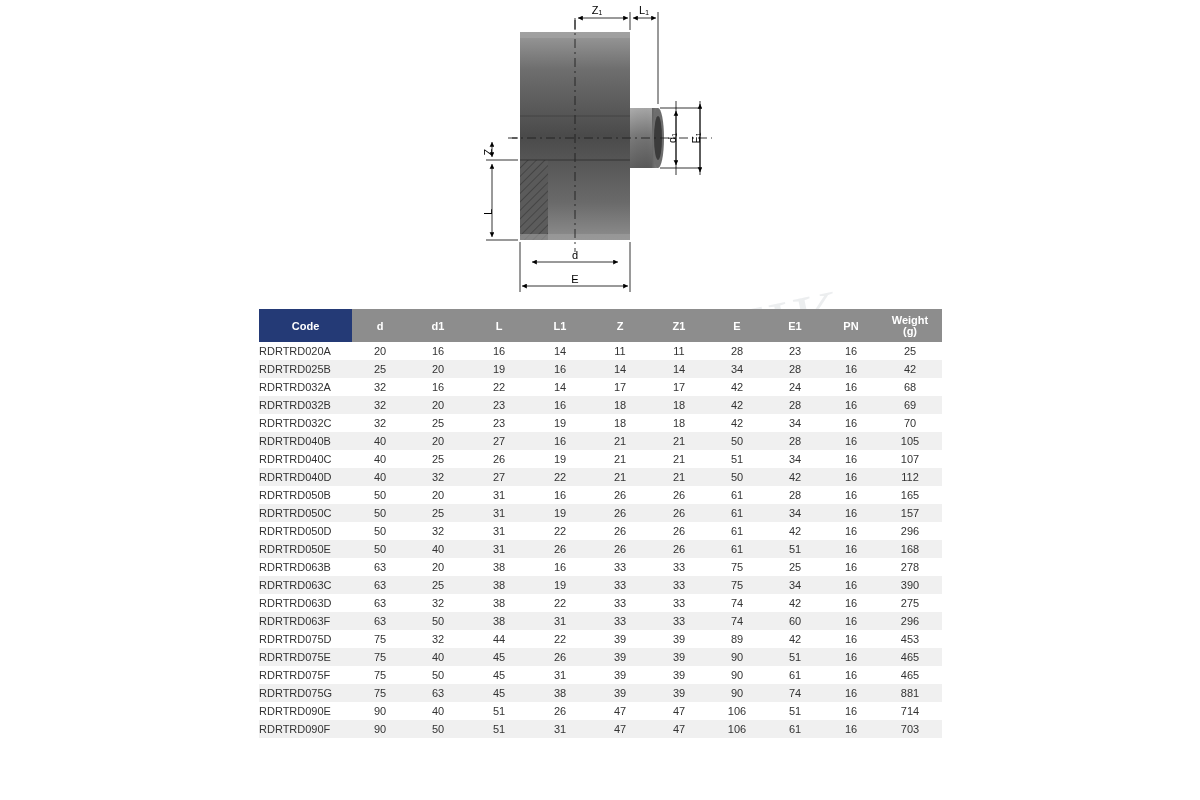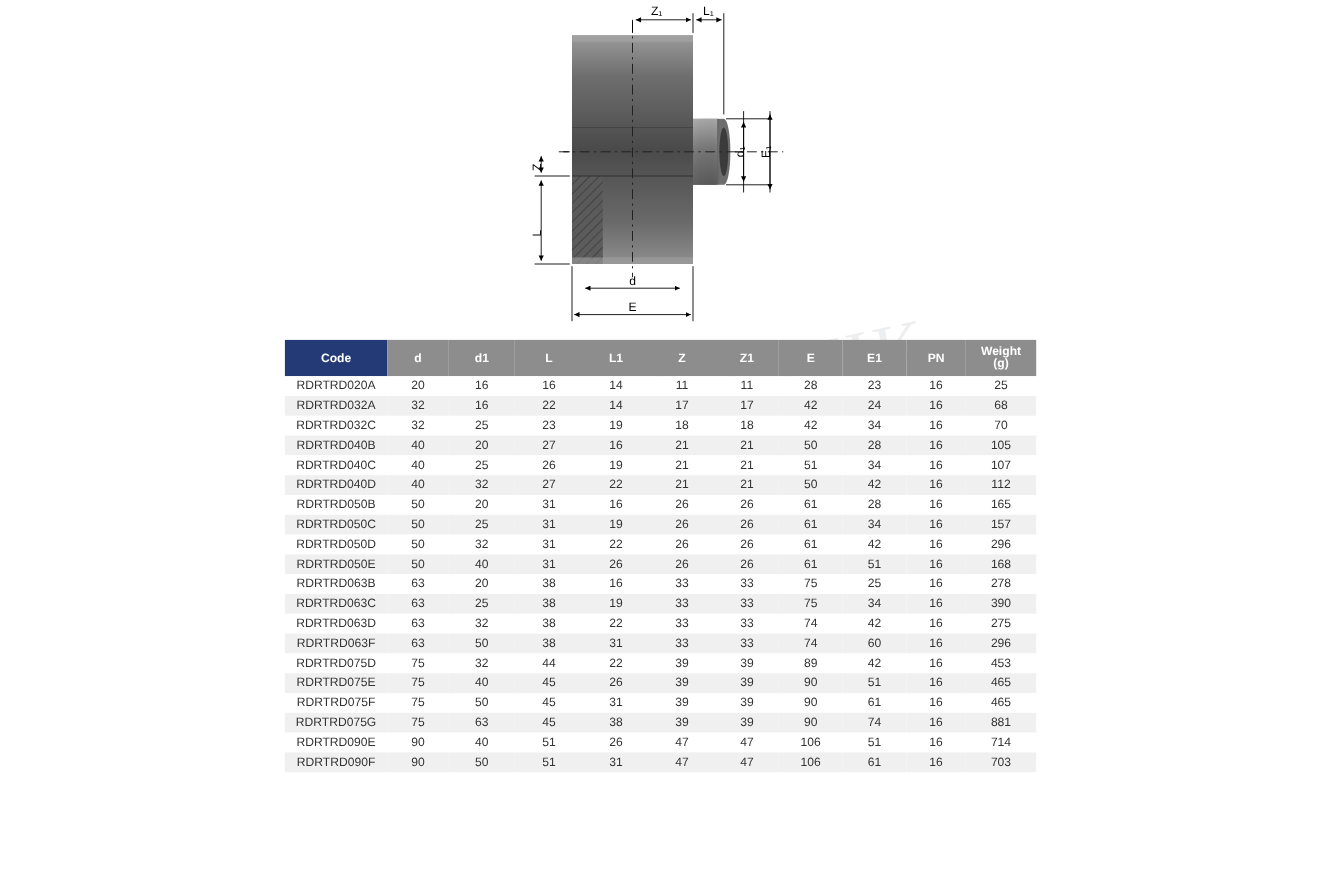--- a/index.html
+++ b/index.html
@@ -51,21 +51,21 @@
   tbody td{
     text-align:center;
     height:18px;
     padding:0;
     font-size:11px;
     color:#333333;
     border:none;
   }
   tbody tr:nth-child(odd){ background:#ffffff; }
   tbody tr:nth-child(even){ background:#f0f0f0; }
-  tbody td.code-cell{ text-align:center; }
+  tbody td.code-cell{ text-align:left; }
 
   
   #watermark{
     position:absolute;
     left:560px; top:290px;
     width:420px; height:120px;
     pointer-events:none;
     opacity:.18;
     font-family:"Liberation Serif", serif;
     font-size:64px;
@@ -207,33 +207,59 @@
           <td>16</td>
           <td>14</td>
           <td>11</td>
           <td>11</td>
           <td>28</td>
           <td>23</td>
           <td>16</td>
           <td>25</td>
         </tr>
         <tr>
+          <td class="code-cell">RDRTRD025B</td>
+          <td>25</td>
+          <td>20</td>
+          <td>19</td>
+          <td>16</td>
+          <td>14</td>
+          <td>14</td>
+          <td>34</td>
+          <td>28</td>
+          <td>16</td>
+          <td>42</td>
+        </tr>
+        <tr>
           <td class="code-cell">RDRTRD032A</td>
           <td>32</td>
           <td>16</td>
           <td>22</td>
           <td>14</td>
           <td>17</td>
           <td>17</td>
           <td>42</td>
           <td>24</td>
           <td>16</td>
           <td>68</td>
         </tr>
         <tr>
+          <td class="code-cell">RDRTRD032B</td>
+          <td>32</td>
+          <td>20</td>
+          <td>23</td>
+          <td>16</td>
+          <td>18</td>
+          <td>18</td>
+          <td>42</td>
+          <td>28</td>
+          <td>16</td>
+          <td>69</td>
+        </tr>
+        <tr>
           <td class="code-cell">RDRTRD032C</td>
           <td>32</td>
           <td>25</td>
           <td>23</td>
           <td>19</td>
           <td>18</td>
           <td>18</td>
           <td>42</td>
           <td>34</td>
           <td>16</td>

